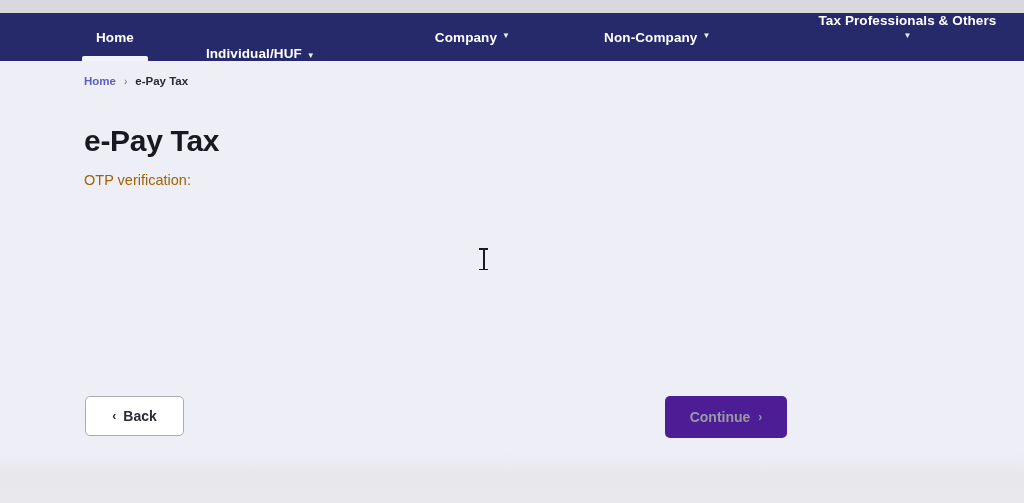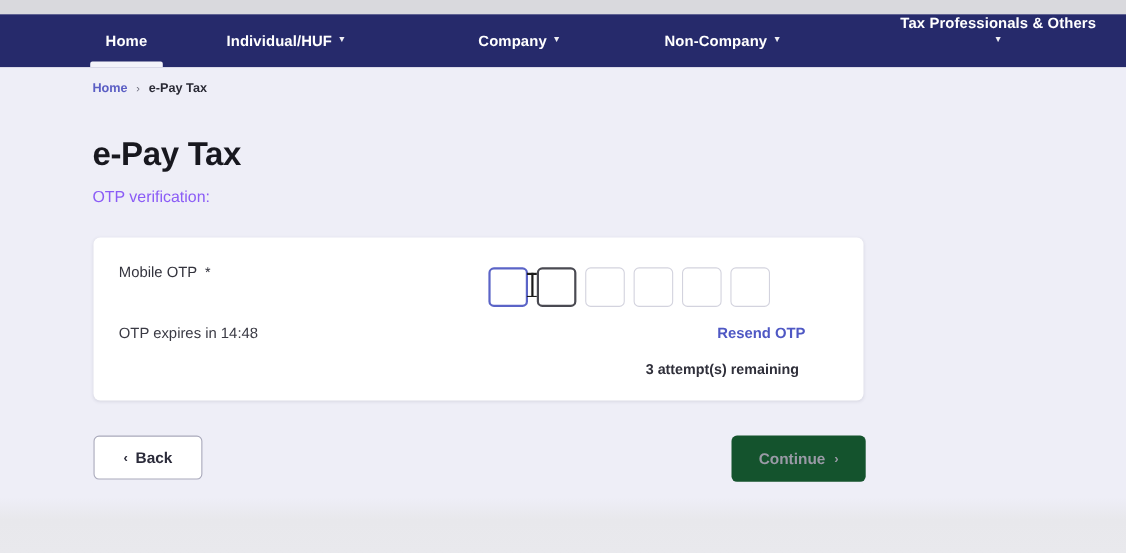--- a/index.html
+++ b/index.html
@@ -72,21 +72,21 @@
     position: absolute;
     left: 0; right: 0;
     bottom: 0;
     height: 5px;
     background: #f3f3fa;
     border-radius: 2px 2px 0 0;
   }
 
   
   .nav-item.n-home        { margin-right: 44px; }
-  .nav-item.n-individual  { margin-right: 92px; }
+  .nav-item.n-individual  { margin-right: 92px; align-items: flex-end; }
   .nav-item.n-company     { margin-right: 66px; align-items: center; }
   .nav-item.n-noncompany  { margin-right: 80px; }
   .nav-item.n-taxpro      { margin-right: 42px; }
 
   
   .breadcrumb {
     position: absolute;
     top: 75px;
     left: 84px;
     display: flex;
@@ -117,21 +117,21 @@
     font-weight: bold;
     color: #18181f;
     letter-spacing: -.3px;
   }
 
   .section-label {
     position: absolute;
     top: 172px;
     left: 84px;
     font-size: 14.5px;
-    color: #8b5cf6;
+    color: #a16207;
   }
 
   
   .mandatory-note {
     position: absolute;
     top: 194px;
     left: 0;
     width: 784px;
     text-align: right;
     font-size: 12.5px;
@@ -263,21 +263,21 @@
     cursor: pointer;
   }
   .btn-back .chev { font-size: 12px; }
 
   .btn-continue {
     position: absolute;
     top: 396px;
     left: 665px;
     width: 122px;
     height: 42px;
-    background: #14532d;
+    background: #4c1d95;
     border: none;
     border-radius: 5px;
     display: flex;
     align-items: center;
     justify-content: center;
     gap: 8px;
     font-size: 14px;
     font-weight: bold;
     color: #9a9aa6;
     cursor: default;
@@ -332,42 +332,20 @@
   <div class="breadcrumb">
     <span class="crumb-link">Home</span>
     <span class="crumb-sep">›</span>
     <span class="crumb-current">e-Pay Tax</span>
   </div>
 
   <h1 class="page-title">e-Pay Tax</h1>
   <div class="section-label">OTP verification:</div>
 
 
-  <section class="card">
-
-    <div class="field-label">
-      <span>Mobile OTP</span><span class="req">*</span>
-    </div>
-
-    <div class="otp-row">
-      <input class="otp-box focused" maxlength="1" value="" style="">
-      <input class="otp-box hovered" maxlength="1" value="" style="">
-      <input class="otp-box" maxlength="1" value="" style="">
-      <input class="otp-box" maxlength="1" value="" style="">
-      <input class="otp-box" maxlength="1" value="" style="">
-      <input class="otp-box" maxlength="1" value="" style="">
-    </div>
-
-    <div class="expiry">OTP expires in 14:48</div>
-
-    <div class="resend">Resend OTP</div>
-
-    <div class="attempts">3 attempt(s) remaining</div>
-
-  </section>
 
   <div class="text-cursor">
     <span class="tip t"></span>
     <span class="tip b"></span>
   </div>
 
   <button class="btn-back">
     <span class="chev">‹</span>
     <span>Back</span>
   </button>

